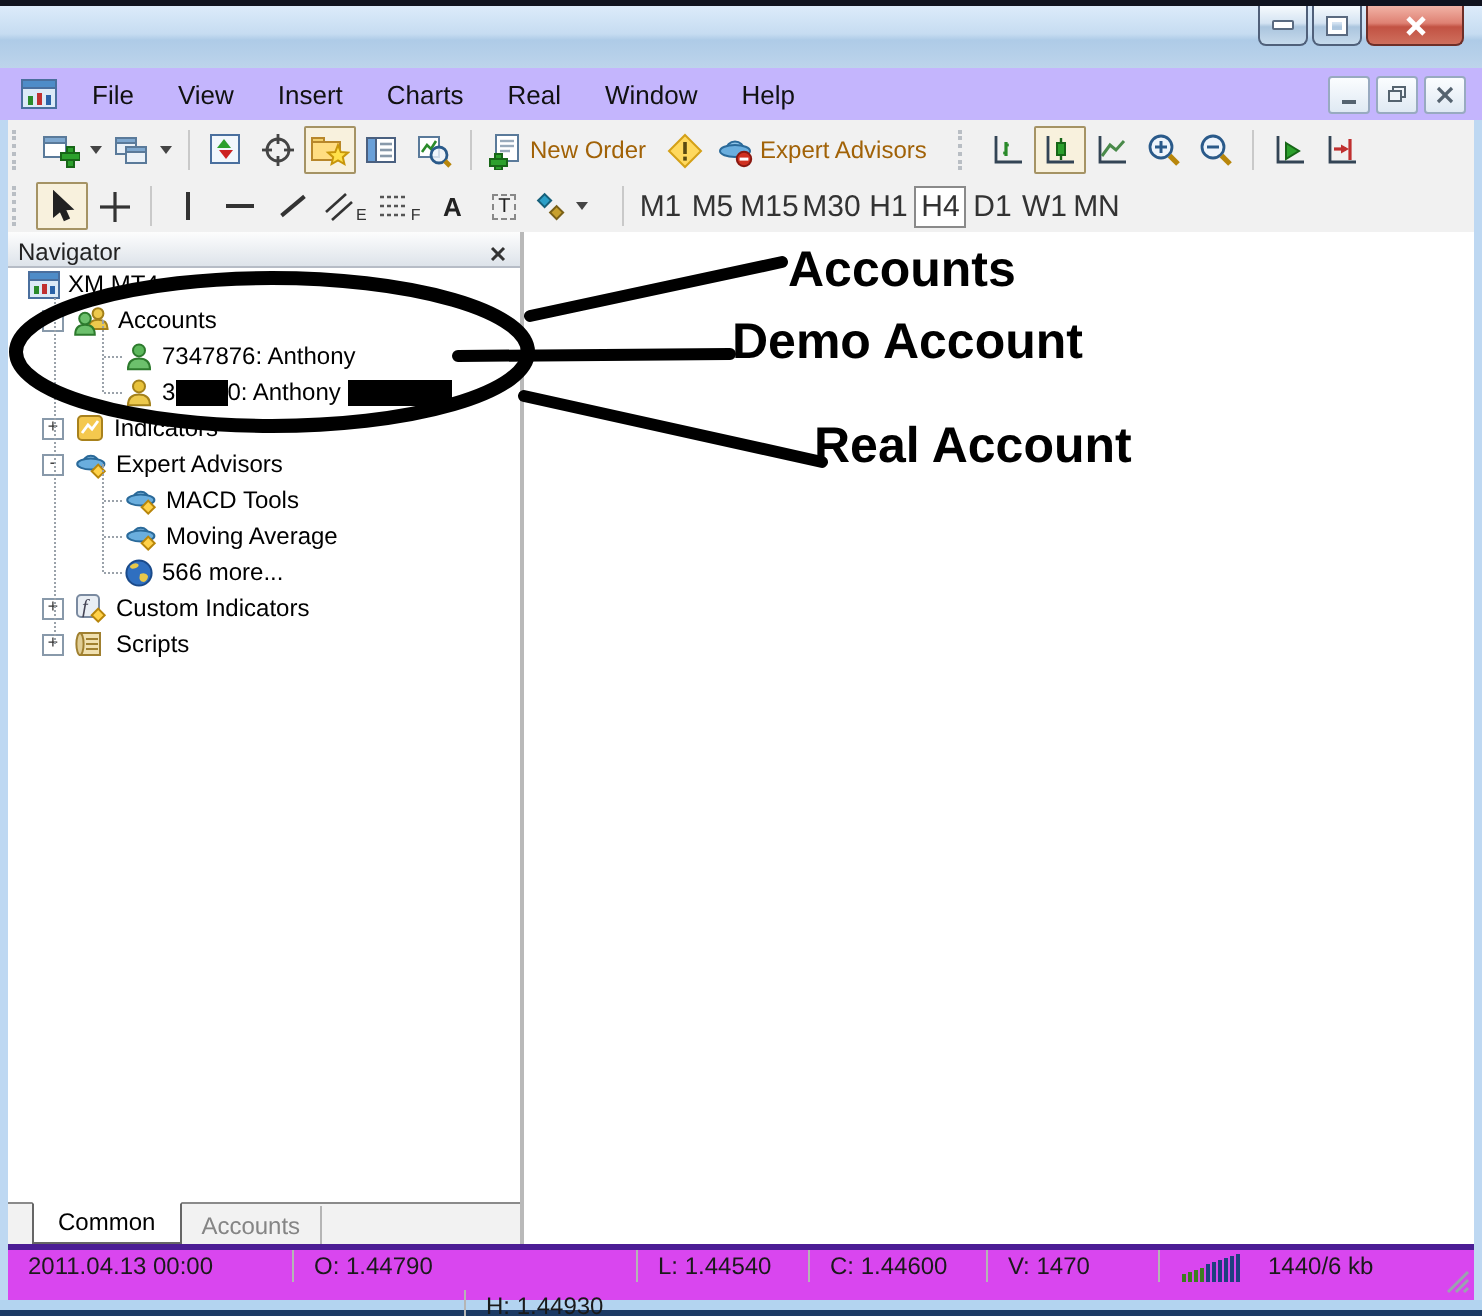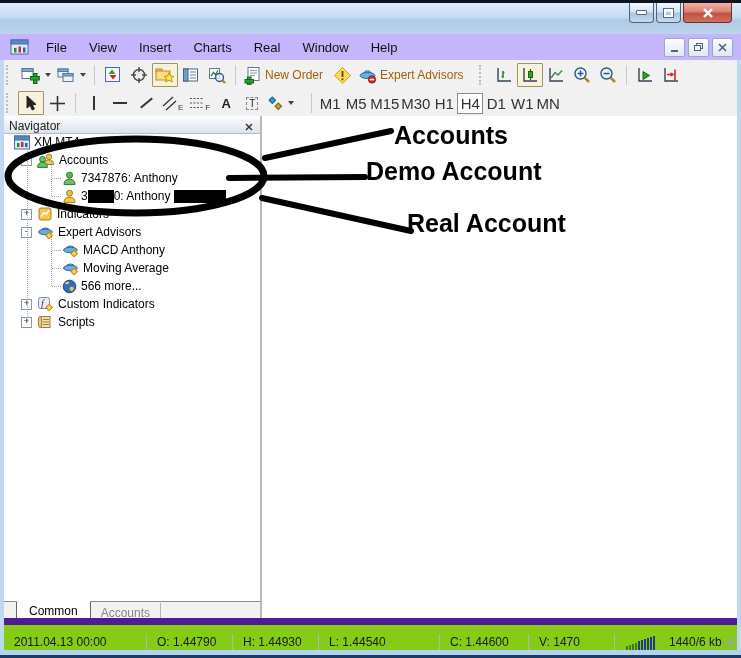--- a/index.html
+++ b/index.html
@@ -75,26 +75,26 @@
   .stub{width:9px;border-top:1px dotted #9aa2aa;height:0;margin-right:1px;}
   .redact{display:inline-block;background:#000;height:13px;vertical-align:middle;}
   #nav-tabs{position:absolute;left:0;right:0;bottom:0;height:23px;background:#f2f2f2;
     border-top:1px solid #8a8a8a;display:flex;align-items:flex-start;font-size:12px;}
   #tab-common{margin-left:12px;margin-top:-1px;background:#fff;border:1px solid #666;border-top:1px solid #fff;
     padding:2px 12px 3px;color:#000;}
   #tab-favorites{padding:3px 10px;color:#858585;border-right:1px solid #b5b5b5;margin-top:1px;height:13px;}
   #chart-area{position:absolute;left:258px;top:0;right:0;bottom:0;background:#fff;}
 
   
-  #statusbar{position:absolute;bottom:8px;left:4px;right:4px;height:25px;background:#84cc16;
-    border-top:7px solid #4c1d95;display:flex;align-items:flex-end;font-size:12px;color:#1a1a1a;z-index:32;}
+  #statusbar{position:absolute;bottom:8px;left:4px;right:4px;height:25px;background:#d946ef;
+    border-top:3px solid #4c1d95;display:flex;align-items:flex-start;font-size:12px;color:#1a1a1a;z-index:32;}
   .seg{padding-left:10px;box-sizing:border-box;display:flex;align-items:center;height:16px;}
   .seg+.seg{border-left:1px solid #b5b5b5;}
   #seg-time{width:142px;} #seg-o{width:86px;} #seg-h{width:86px;margin-top:20px;} #seg-l{width:86px;}
-  #seg-c{width:89px;margin-left:35px;} #seg-v{width:86px;} #seg-net{flex:1;gap:12px;}
+  #seg-c{width:89px;} #seg-v{width:86px;} #seg-net{flex:1;gap:12px;}
   #grip{position:absolute;right:2px;bottom:3px;}
 
   
   #overlay-svg{position:absolute;inset:0;z-index:40;pointer-events:none;}
   .ann-label{position:absolute;z-index:41;font-size:25px;line-height:26px;font-weight:bold;color:#000;
     pointer-events:none;letter-spacing:0px;}
   #ann-accounts{left:394px;top:122px;}
   #ann-demo{left:366px;top:158px;}
   #ann-real{left:407px;top:210px;}
 </style>
@@ -442,21 +442,21 @@
           <span class="txt">Expert Advisors</span>
         </div>
 
         <div class="trow lvl2">
           <span class="stub"></span>
           <svg width="17" height="16" viewBox="0 0 17 16">
             <path d="M4.4,7.5 a4,3.6 0 0 1 8,0 z" fill="#8ec4e8" stroke="#2a6a9a"></path>
             <ellipse cx="8.4" cy="8" rx="6.8" ry="2.7" fill="#6aaede" stroke="#2a6a9a"></ellipse>
             <rect x="9.8" y="9.3" width="4.6" height="4.6" transform="rotate(45 12.1 11.6)" fill="#ffd24a" stroke="#b8860b"></rect>
           </svg>
-          <span class="txt">MACD Anthony</span>
+          <span class="txt">MACD Tools</span>
         </div>
 
         <div class="trow lvl2">
           <span class="stub"></span>
           <svg width="17" height="16" viewBox="0 0 17 16">
             <path d="M4.4,7.5 a4,3.6 0 0 1 8,0 z" fill="#8ec4e8" stroke="#2a6a9a"></path>
             <ellipse cx="8.4" cy="8" rx="6.8" ry="2.7" fill="#6aaede" stroke="#2a6a9a"></ellipse>
             <rect x="9.8" y="9.3" width="4.6" height="4.6" transform="rotate(45 12.1 11.6)" fill="#ffd24a" stroke="#b8860b"></rect>
           </svg>
           <span class="txt">Moving Average</span>

